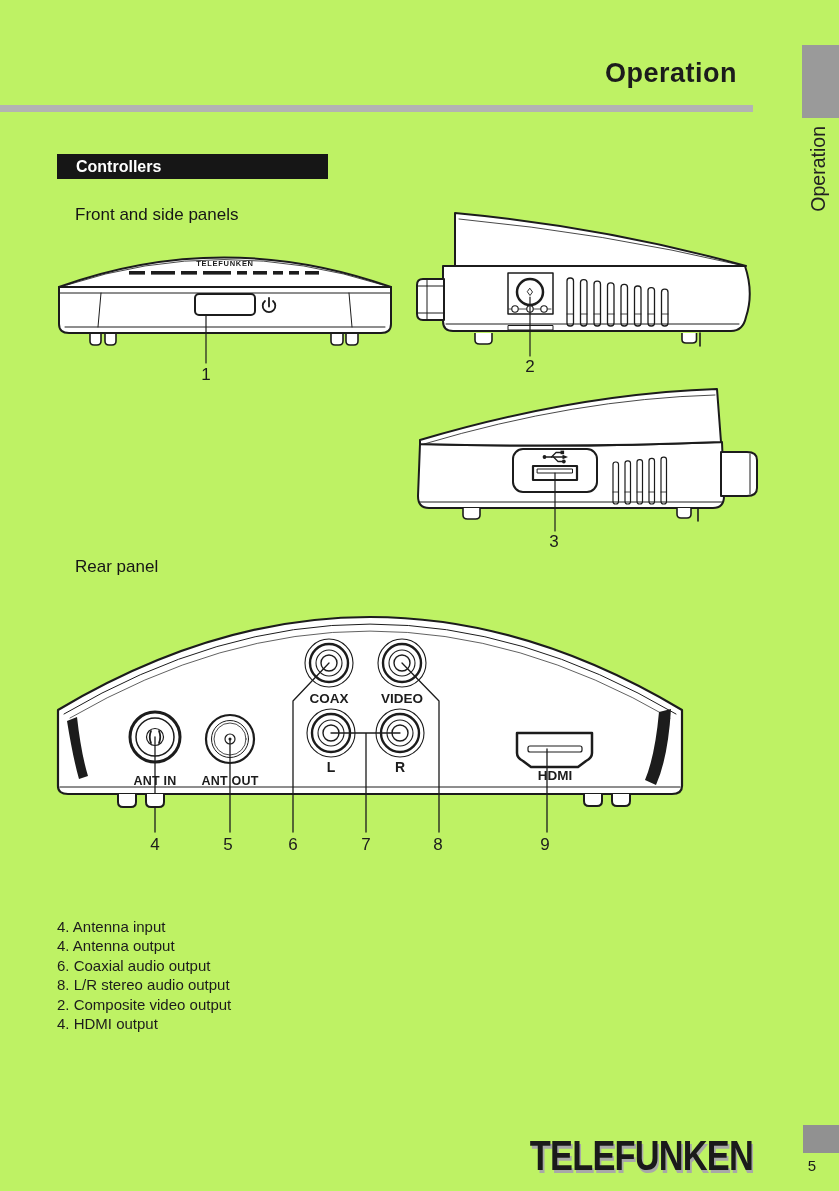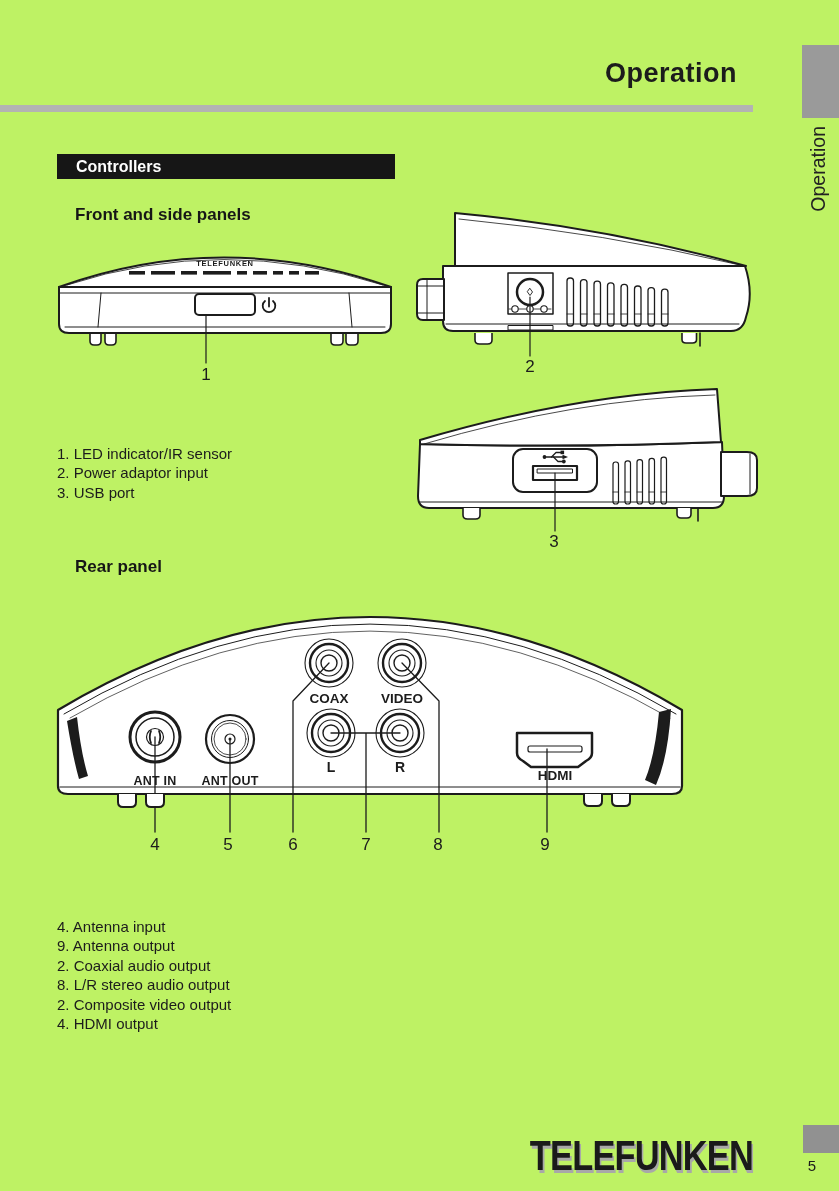--- a/index.html
+++ b/index.html
@@ -14,25 +14,25 @@
     text-align:right; font-size:27px; font-weight:bold; letter-spacing:0.5px;
   }
   .header-rule { position:absolute; left:0; top:105px; width:753px; height:7px; background:#b3b3b3; }
   .corner-tab-top { position:absolute; left:802px; top:45px; width:37px; height:73px; background:#9a9a9a; }
   .side-tab { position:absolute; left:797px; top:124px; width:42px; height:90px;
     display:flex; align-items:center; justify-content:center; }
   .side-tab span { writing-mode:vertical-rl; transform:rotate(180deg); font-size:19.5px; color:#222; }
 
   
   .controllers-bar {
-    position:absolute; left:57px; top:154px; width:338px; height:25px; background:#161616;
+    position:absolute; left:57px; top:154px; width:271px; height:25px; background:#161616;
     display:flex; align-items:center; box-sizing:border-box; padding-left:19px;
   }
   .controllers-bar span { color:#ffffff; font-weight:bold; font-size:16px; }
-  .sub-heading { position:absolute; margin:0; font-size:17px; font-weight:bold; color:#161616; }
+  .sub-heading { position:absolute; margin:0; font-size:17px; font-weight:normal; color:#161616; }
   #heading-front { left:75px; top:205px; }
   #heading-rear  { left:75px; top:557px; }
 
   
   .callout-list { position:absolute; left:57px; font-size:15px; line-height:19.4px; color:#1c1c1c; }
   #front-list { top:444px; }
   #rear-list  { top:917px; }
 
   
   svg { position:absolute; overflow:visible; }
@@ -143,25 +143,20 @@
     <rect class="fw" stroke-width="1" x="103" y="120.5" width="45" height="4.5"></rect>
     <g>
       <path class="fw" stroke-width="1.6" d="M70,128 v7 q0,4 4.5,4 h8 q4.5,0 4.5,-4 v-7"></path>
       <path class="fw" stroke-width="1.6" d="M277,128 v6.5 q0,3.5 4,3.5 h6.5 q4,0 4,-3.5 v-6.5"></path>
       <path class="ln" stroke-width="1.6" d="M295,128 V141"></path>
     </g>
     <path class="ln" stroke-width="1.2" d="M125,92 V151"></path>
     <text class="d-num" x="125" y="167">2</text>
   </svg>
 
-  <div class="callout-list" id="front-list">
-    <div>1. LED indicator/IR sensor</div>
-    <div>2. Power adaptor input</div>
-    <div>3. USB port</div>
-  </div>
 
   <svg id="svg-side-usb" width="360" height="182" viewBox="0 0 360 182">
     <path class="fw" stroke-width="2" d="M15,66 L13,118 Q13,130 24,130 L308,130 Q319,130 319,118 L317,64 Q170,70 15,66 Z"></path>
     <path class="fw" stroke-width="2" d="M316,74 H342 Q352,74 352,82 V110 Q352,118 342,118 H316 Z"></path>
     <path class="ln" stroke-width="1" d="M345,76 V116"></path>
     <path class="fw" stroke-width="2" d="M15,62 Q170,16 312,11 L316,64 Q170,70 15,66 Z"></path>
     <path class="ln" stroke-width="0.8" d="M19,66 Q170,21 310,17"></path>
     <path class="ln" stroke-width="1" d="M15,124 H317"></path>
     <g>
       <rect class="fw" stroke-width="2" x="108" y="71" width="84" height="43" rx="10"></rect>
@@ -275,22 +270,22 @@
     <text class="d-num" x="105" y="242">4</text>
     <text class="d-num" x="178" y="242">5</text>
     <text class="d-num" x="243" y="242">6</text>
     <text class="d-num" x="316" y="242">7</text>
     <text class="d-num" x="388" y="242">8</text>
     <text class="d-num" x="495" y="242">9</text>
   </svg>
 
   <div class="callout-list" id="rear-list">
     <div>4. Antenna input</div>
-    <div>9. Antenna output</div>
-    <div>2. Coaxial audio output</div>
+    <div>4. Antenna output</div>
+    <div>6. Coaxial audio output</div>
     <div>8. L/R stereo audio output</div>
     <div>2. Composite video output</div>
     <div>4. HDMI output</div>
   </div>
 
   <div class="brand-logo">TELEFUNKEN</div>
   <div class="corner-tab-bottom"></div>
   <div class="page-number">5</div>
 
 </div>

